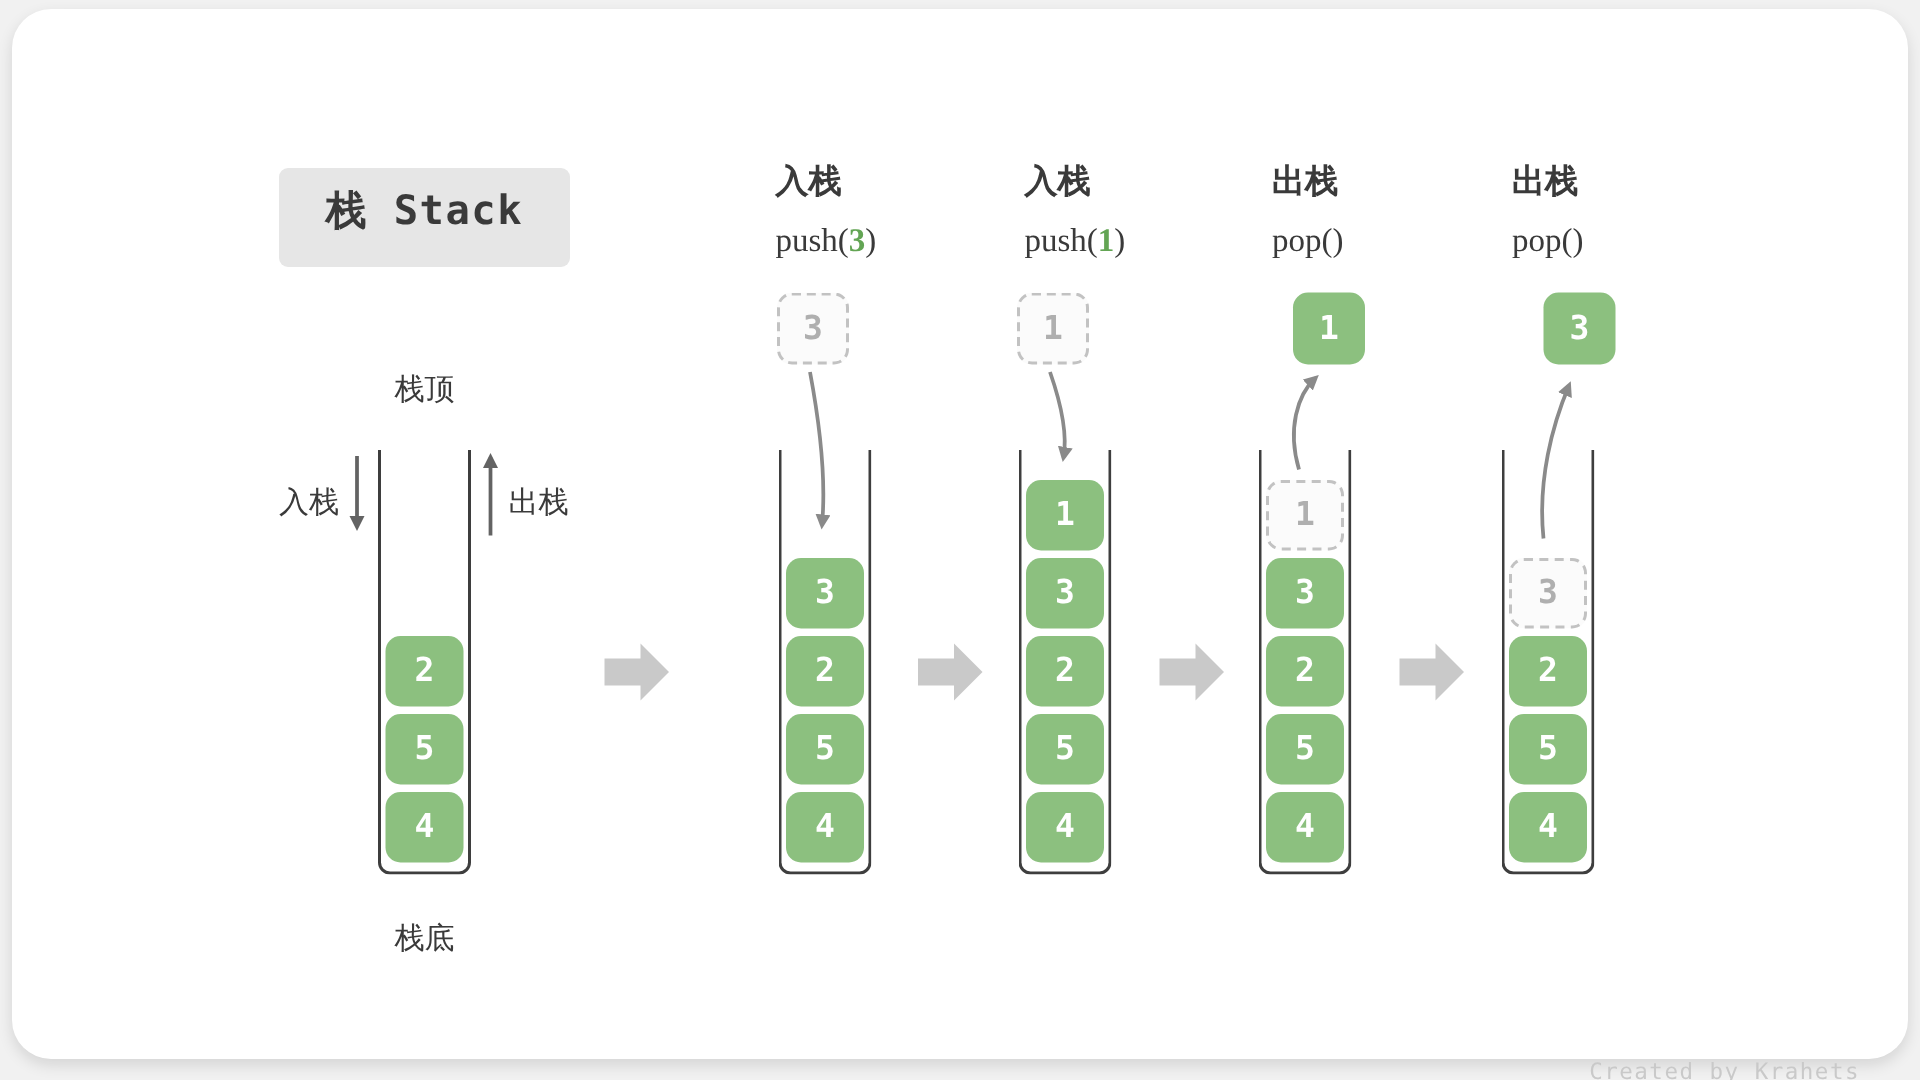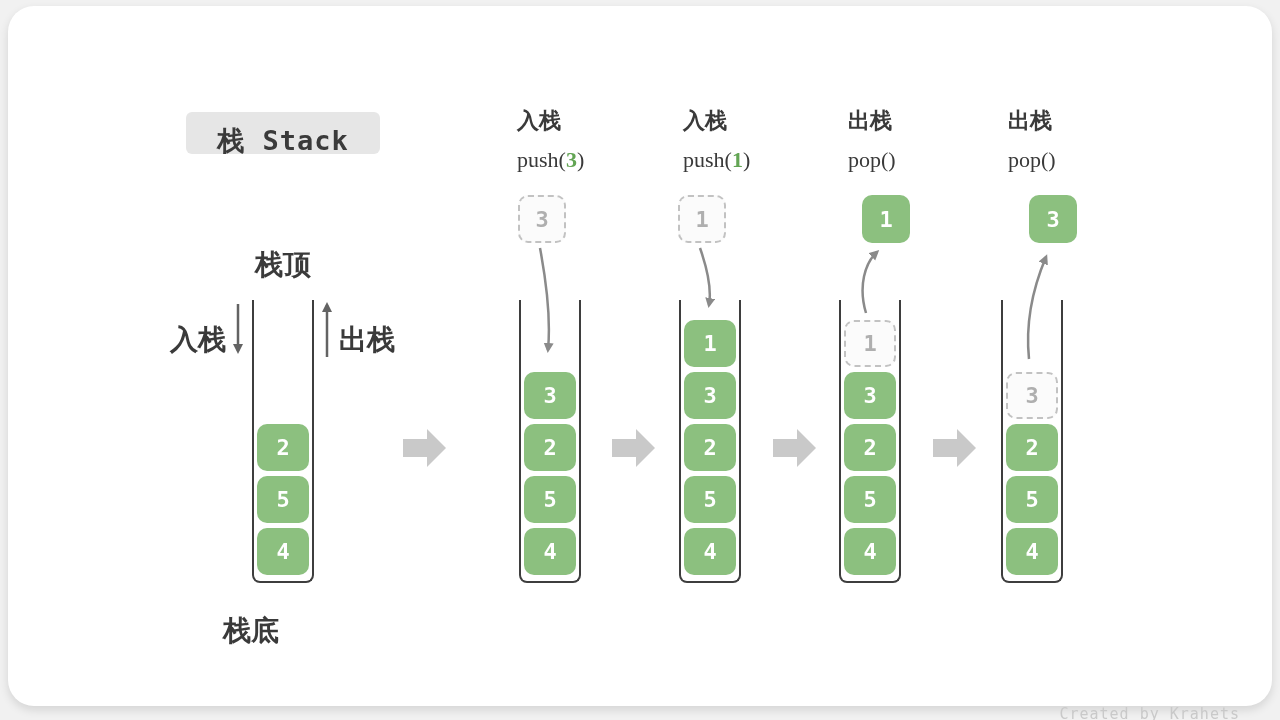--- a/index.html
+++ b/index.html
@@ -12,37 +12,37 @@
   }
   #card {
     position: absolute; left: 8px; top: 6px;
     width: 1264px; height: 700px;
     background: var(--card-bg, #fff);
     border-radius: 26px;
     box-shadow: 0 4px 10px rgba(0,0,0,0.12);
   }
   #title-badge {
     position: absolute; left: 186px; top: 112px;
-    width: 194px; height: 42px;
+    width: 194px; height: 66px;
     background: var(--title-bg, #e6e6e6);
     border-radius: 6px;
     color: var(--text-dark, #3a3a3a);
     font-family: "DejaVu Sans Mono", "Liberation Mono", monospace;
     font-weight: bold; font-size: 27px;
     line-height: 58px; text-align: center;
     letter-spacing: 1px;
   }
   .cjk-label {
     position: absolute;
     color: var(--text-dark, #3a3a3a);
-    font-size: 28px; font-weight: bold;
+    font-size: 20px; font-weight: normal;
     white-space: nowrap;
   }
   #label-stack-top    { left: 223px; top: 246px; width: 120px; text-align: center; }
-  #label-stack-bottom { left: 223px; top: 612px; width: 120px; }
+  #label-stack-bottom { left: 223px; top: 612px; width: 120px; text-align: center; }
   #label-push-side    { left: 146px; top: 321px; width: 80px;  text-align: right; }
   #label-pop-side     { left: 339px; top: 321px; width: 80px;  text-align: left; }
 
   .op {
     position: absolute; top: 106px;
     color: var(--text-dark, #3a3a3a);
   }
   .op-name { font-size: 22px; font-weight: bold; }
   .op-code {
     margin-top: 11px;

